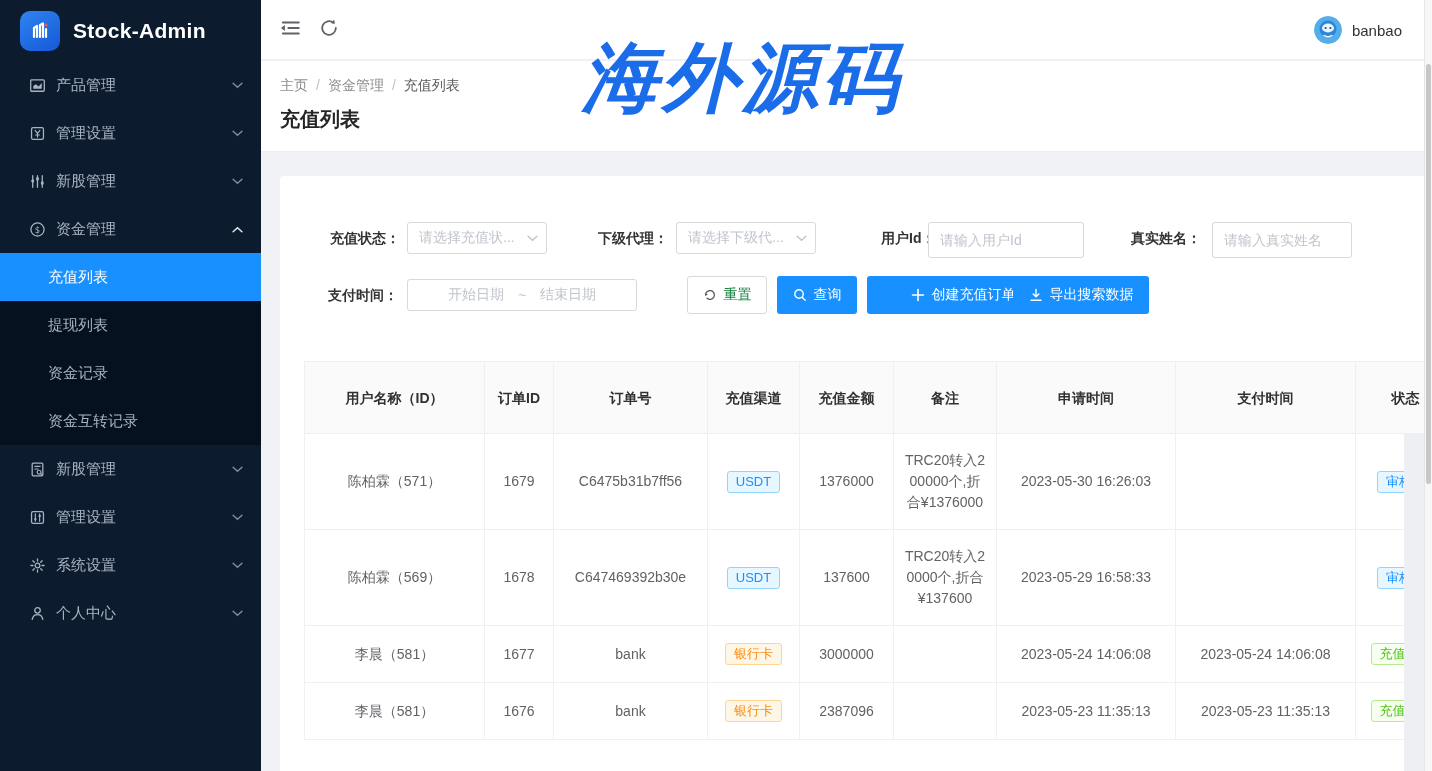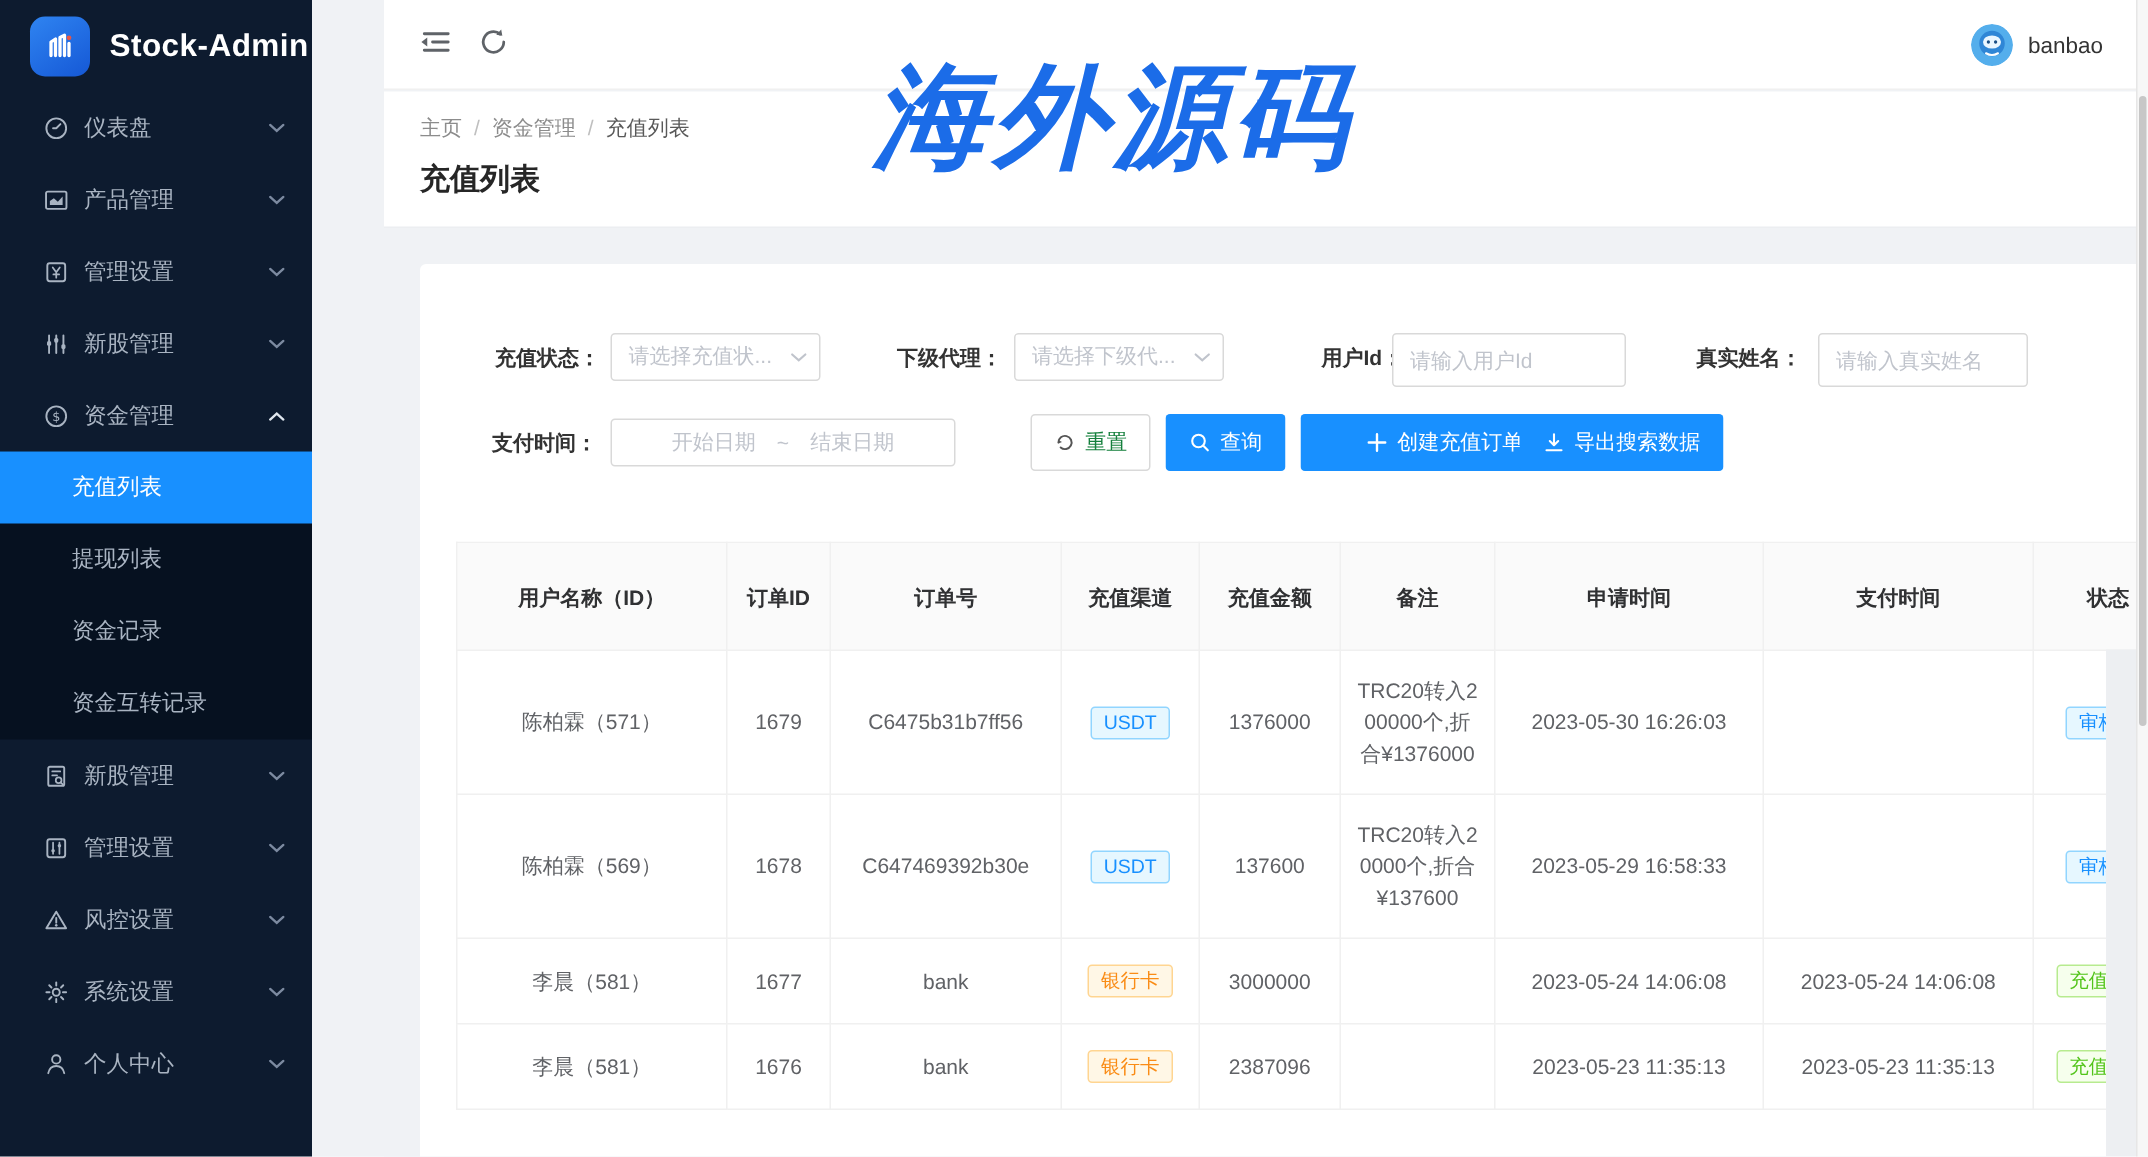--- a/index.html
+++ b/index.html
@@ -1,19 +1,19 @@
 <!DOCTYPE html>
 <html><head>
 <meta charset="utf-8">
 <style>
   * { margin:0; padding:0; box-sizing:border-box; }
   html,body { width:1432px; height:771px; overflow:hidden; font-family:"Liberation Sans","DejaVu Sans",sans-serif; background:#f0f2f5; }
 
   
-  .sidebar { position:absolute; left:0; top:0; width:208px; height:771px; background:#0d1b2f; z-index:10; }
+  .sidebar { position:absolute; left:0; top:0; width:261px; height:771px; background:#0d1b2f; z-index:10; }
   .logo-row { height:61px; display:flex; align-items:center; padding-left:20px; }
   .logo-box { width:40px; height:40px; border-radius:10px; background:linear-gradient(145deg,#2f84f1,#1558d6); display:flex; align-items:center; justify-content:center; }
   .logo-title { color:#ffffff; font-size:21px; font-weight:bold; margin-left:13px; letter-spacing:.3px; }
   .menu { }
   .menu-item { height:48px; display:flex; align-items:center; padding:0 18px 0 28px; color:#a9b4c2; font-size:15px; cursor:pointer; }
   .menu-item .mi-icon { width:18px; height:18px; margin-right:10px; display:flex; align-items:center; justify-content:center; flex:0 0 18px; }
   .menu-item .mi-label { flex:1; }
   .chev { width:12px; height:12px; display:flex; align-items:center; justify-content:center; color:#7c8aa0; }
   .chev svg { display:block; }
   .chev.up svg { transform:rotate(180deg); }
@@ -90,34 +90,20 @@
         <circle cx="18" cy="6.2" r="1.6" fill="#e85644"></circle>
       </svg>
     </div>
     <span class="logo-title">Stock-Admin</span>
   </div>
 
   <div class="menu">
     <div class="menu-item">
       <span class="mi-icon">
           <svg width="17" height="17" viewBox="0 0 16 16">
-            <circle cx="8" cy="8" r="6.2" fill="none" stroke="#a9b4c2" stroke-width="1.2"></circle>
-            <path d="M8 8l2.6-2.6M8 8h-2" stroke="#a9b4c2" stroke-width="1.2" stroke-linecap="round"></path>
-          </svg>
-        </span>
-      <span class="mi-label">仪表盘</span>
-      <span class="chev">
-          <svg width="11" height="7" viewBox="0 0 10 6">
-            <path d="M1 1l4 3.6L9 1" fill="none" stroke="#7c8aa0" stroke-width="1.4" stroke-linecap="round"></path>
-          </svg>
-        </span>
-    </div>
-    <div class="menu-item">
-      <span class="mi-icon">
-          <svg width="17" height="17" viewBox="0 0 16 16">
             <rect x="1.6" y="2.6" width="12.8" height="10.8" rx="1" fill="none" stroke="#a9b4c2" stroke-width="1.2"></rect>
             <path d="M4 11V8.5L6.5 6.8 9 9l3-3.4V11z" fill="#a9b4c2"></path>
           </svg>
         </span>
       <span class="mi-label">产品管理</span>
       <span class="chev">
           <svg width="11" height="7" viewBox="0 0 10 6">
             <path d="M1 1l4 3.6L9 1" fill="none" stroke="#7c8aa0" stroke-width="1.4" stroke-linecap="round"></path>
           </svg>
         </span>
@@ -193,35 +179,20 @@
     <div class="menu-item">
       <span class="mi-icon">
           <svg width="17" height="17" viewBox="0 0 16 16">
             <rect x="2.4" y="2.4" width="11.2" height="11.2" rx="1.5" fill="none" stroke="#a9b4c2" stroke-width="1.2"></rect>
             <path d="M6 4.5v7M10 4.5v7" stroke="#a9b4c2" stroke-width="1.1" stroke-linecap="round"></path>
             <circle cx="6" cy="9.5" r="1.1" fill="#a9b4c2"></circle>
             <circle cx="10" cy="6.5" r="1.1" fill="#a9b4c2"></circle>
           </svg>
         </span>
       <span class="mi-label">管理设置</span>
-      <span class="chev">
-          <svg width="11" height="7" viewBox="0 0 10 6">
-            <path d="M1 1l4 3.6L9 1" fill="none" stroke="#7c8aa0" stroke-width="1.4" stroke-linecap="round"></path>
-          </svg>
-        </span>
-    </div>
-    <div class="menu-item">
-      <span class="mi-icon">
-          <svg width="17" height="17" viewBox="0 0 16 16">
-            <path d="M8 2.6L14.2 13H1.8z" fill="none" stroke="#a9b4c2" stroke-width="1.2" stroke-linejoin="round"></path>
-            <path d="M8 6.5v3" stroke="#a9b4c2" stroke-width="1.2" stroke-linecap="round"></path>
-            <circle cx="8" cy="11.2" r=".8" fill="#a9b4c2"></circle>
-          </svg>
-        </span>
-      <span class="mi-label">风控设置</span>
       <span class="chev">
           <svg width="11" height="7" viewBox="0 0 10 6">
             <path d="M1 1l4 3.6L9 1" fill="none" stroke="#7c8aa0" stroke-width="1.4" stroke-linecap="round"></path>
           </svg>
         </span>
     </div>
     <div class="menu-item">
       <span class="mi-icon">
           <svg width="17" height="17" viewBox="0 0 16 16">
             <circle cx="8" cy="8" r="2.2" fill="none" stroke="#a9b4c2" stroke-width="1.2"></circle>

